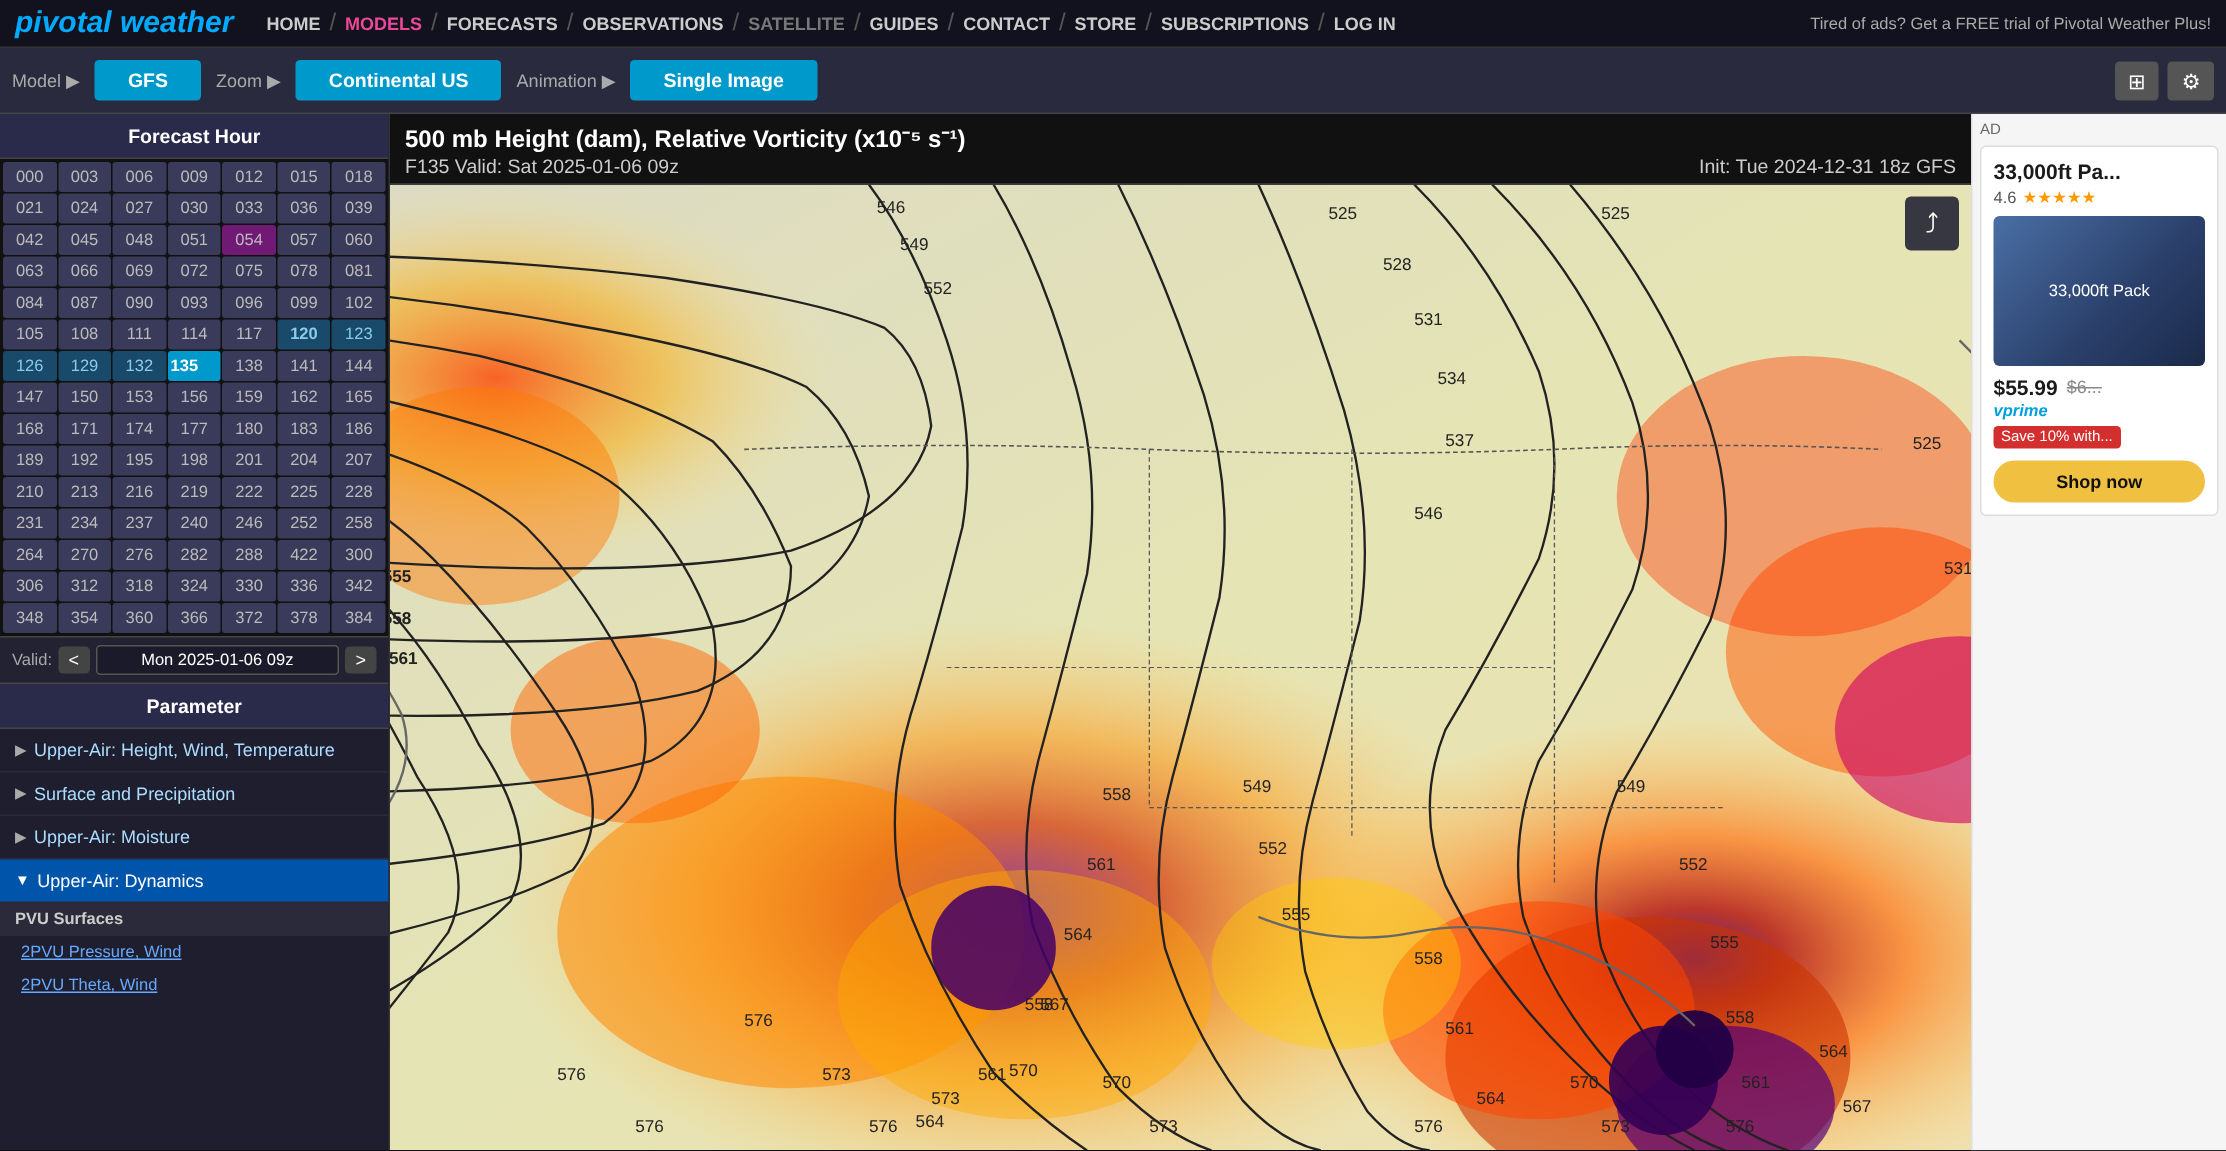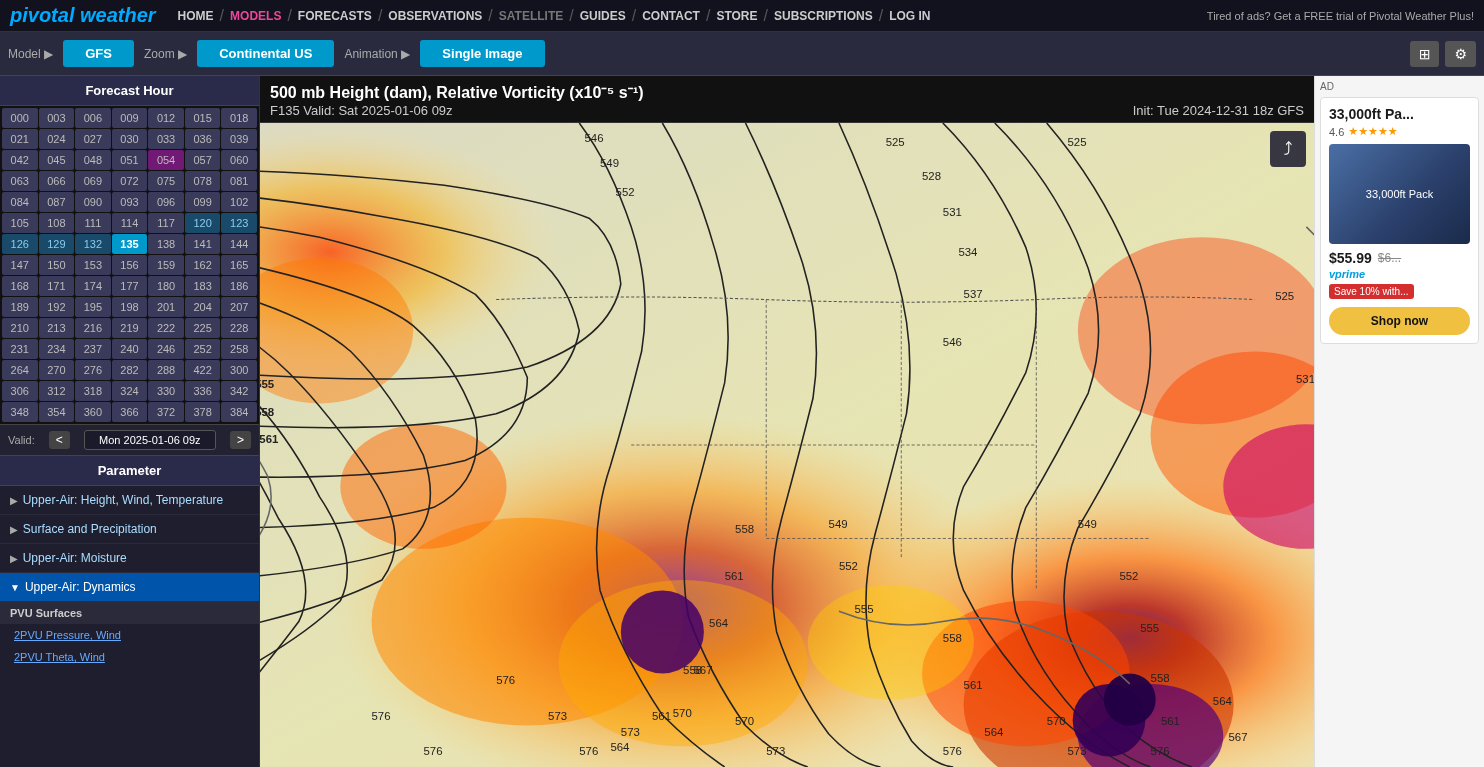--- a/index.html
+++ b/index.html
@@ -88,26 +88,26 @@
         <div style="background: rgb(58, 58, 90); color: rgb(187, 187, 187); font-size: 11px; text-align: center; padding: 4px 2px; cursor: pointer; border-radius: 2px; font-weight: normal;">090</div>
         <div style="background: rgb(58, 58, 90); color: rgb(187, 187, 187); font-size: 11px; text-align: center; padding: 4px 2px; cursor: pointer; border-radius: 2px; font-weight: normal;">093</div>
         <div style="background: rgb(58, 58, 90); color: rgb(187, 187, 187); font-size: 11px; text-align: center; padding: 4px 2px; cursor: pointer; border-radius: 2px; font-weight: normal;">096</div>
         <div style="background: rgb(58, 58, 90); color: rgb(187, 187, 187); font-size: 11px; text-align: center; padding: 4px 2px; cursor: pointer; border-radius: 2px; font-weight: normal;">099</div>
         <div style="background: rgb(58, 58, 90); color: rgb(187, 187, 187); font-size: 11px; text-align: center; padding: 4px 2px; cursor: pointer; border-radius: 2px; font-weight: normal;">102</div>
         <div style="background: rgb(58, 58, 90); color: rgb(187, 187, 187); font-size: 11px; text-align: center; padding: 4px 2px; cursor: pointer; border-radius: 2px; font-weight: normal;">105</div>
         <div style="background: rgb(58, 58, 90); color: rgb(187, 187, 187); font-size: 11px; text-align: center; padding: 4px 2px; cursor: pointer; border-radius: 2px; font-weight: normal;">108</div>
         <div style="background: rgb(58, 58, 90); color: rgb(187, 187, 187); font-size: 11px; text-align: center; padding: 4px 2px; cursor: pointer; border-radius: 2px; font-weight: normal;">111</div>
         <div style="background: rgb(58, 58, 90); color: rgb(187, 187, 187); font-size: 11px; text-align: center; padding: 4px 2px; cursor: pointer; border-radius: 2px; font-weight: normal;">114</div>
         <div style="background: rgb(58, 58, 90); color: rgb(187, 187, 187); font-size: 11px; text-align: center; padding: 4px 2px; cursor: pointer; border-radius: 2px; font-weight: normal;">117</div>
-        <div style="background: rgb(26, 74, 106); color: rgb(136, 204, 238); font-size: 11px; text-align: center; padding: 4px 2px; cursor: pointer; border-radius: 2px; font-weight: normal;">120</div>
+        <div style="background: rgb(26, 74, 106); color: rgb(136, 204, 238); font-size: 11px; text-align: center; padding: 4px 2px; cursor: pointer; border-radius: 2px; font-weight: bold;">120</div>
         <div style="background: rgb(26, 74, 106); color: rgb(136, 204, 238); font-size: 11px; text-align: center; padding: 4px 2px; cursor: pointer; border-radius: 2px; font-weight: normal;">123</div>
         <div style="background: rgb(26, 74, 106); color: rgb(136, 204, 238); font-size: 11px; text-align: center; padding: 4px 2px; cursor: pointer; border-radius: 2px; font-weight: normal;">126</div>
         <div style="background: rgb(26, 74, 106); color: rgb(136, 204, 238); font-size: 11px; text-align: center; padding: 4px 2px; cursor: pointer; border-radius: 2px; font-weight: normal;">129</div>
         <div style="background: rgb(26, 74, 106); color: rgb(136, 204, 238); font-size: 11px; text-align: center; padding: 4px 2px; cursor: pointer; border-radius: 2px; font-weight: normal;">132</div>
-        <div style="background: rgb(0, 153, 204); color: rgb(255, 255, 255); font-size: 11px; text-align: center; padding: 4px 2px; cursor: pointer; border-radius: 2px; font-weight: bold;">135</div>
+        <div style="background: rgb(0, 153, 204); color: rgb(255, 255, 255); font-size: 11px; padding: 4px 2px; cursor: pointer; border-radius: 2px; font-weight: bold;">135</div>
         <div style="background: rgb(58, 58, 90); color: rgb(187, 187, 187); font-size: 11px; text-align: center; padding: 4px 2px; cursor: pointer; border-radius: 2px; font-weight: normal;">138</div>
         <div style="background: rgb(58, 58, 90); color: rgb(187, 187, 187); font-size: 11px; text-align: center; padding: 4px 2px; cursor: pointer; border-radius: 2px; font-weight: normal;">141</div>
         <div style="background: rgb(58, 58, 90); color: rgb(187, 187, 187); font-size: 11px; text-align: center; padding: 4px 2px; cursor: pointer; border-radius: 2px; font-weight: normal;">144</div>
         <div style="background: rgb(58, 58, 90); color: rgb(187, 187, 187); font-size: 11px; text-align: center; padding: 4px 2px; cursor: pointer; border-radius: 2px; font-weight: normal;">147</div>
         <div style="background: rgb(58, 58, 90); color: rgb(187, 187, 187); font-size: 11px; text-align: center; padding: 4px 2px; cursor: pointer; border-radius: 2px; font-weight: normal;">150</div>
         <div style="background: rgb(58, 58, 90); color: rgb(187, 187, 187); font-size: 11px; text-align: center; padding: 4px 2px; cursor: pointer; border-radius: 2px; font-weight: normal;">153</div>
         <div style="background: rgb(58, 58, 90); color: rgb(187, 187, 187); font-size: 11px; text-align: center; padding: 4px 2px; cursor: pointer; border-radius: 2px; font-weight: normal;">156</div>
         <div style="background: rgb(58, 58, 90); color: rgb(187, 187, 187); font-size: 11px; text-align: center; padding: 4px 2px; cursor: pointer; border-radius: 2px; font-weight: normal;">159</div>
         <div style="background: rgb(58, 58, 90); color: rgb(187, 187, 187); font-size: 11px; text-align: center; padding: 4px 2px; cursor: pointer; border-radius: 2px; font-weight: normal;">162</div>
         <div style="background: rgb(58, 58, 90); color: rgb(187, 187, 187); font-size: 11px; text-align: center; padding: 4px 2px; cursor: pointer; border-radius: 2px; font-weight: normal;">165</div>
@@ -155,21 +155,21 @@
         <div style="background: rgb(58, 58, 90); color: rgb(187, 187, 187); font-size: 11px; text-align: center; padding: 4px 2px; cursor: pointer; border-radius: 2px; font-weight: normal;">342</div>
         <div style="background: rgb(58, 58, 90); color: rgb(187, 187, 187); font-size: 11px; text-align: center; padding: 4px 2px; cursor: pointer; border-radius: 2px; font-weight: normal;">348</div>
         <div style="background: rgb(58, 58, 90); color: rgb(187, 187, 187); font-size: 11px; text-align: center; padding: 4px 2px; cursor: pointer; border-radius: 2px; font-weight: normal;">354</div>
         <div style="background: rgb(58, 58, 90); color: rgb(187, 187, 187); font-size: 11px; text-align: center; padding: 4px 2px; cursor: pointer; border-radius: 2px; font-weight: normal;">360</div>
         <div style="background: rgb(58, 58, 90); color: rgb(187, 187, 187); font-size: 11px; text-align: center; padding: 4px 2px; cursor: pointer; border-radius: 2px; font-weight: normal;">366</div>
         <div style="background: rgb(58, 58, 90); color: rgb(187, 187, 187); font-size: 11px; text-align: center; padding: 4px 2px; cursor: pointer; border-radius: 2px; font-weight: normal;">372</div>
         <div style="background: rgb(58, 58, 90); color: rgb(187, 187, 187); font-size: 11px; text-align: center; padding: 4px 2px; cursor: pointer; border-radius: 2px; font-weight: normal;">378</div>
         <div style="background: rgb(58, 58, 90); color: rgb(187, 187, 187); font-size: 11px; text-align: center; padding: 4px 2px; cursor: pointer; border-radius: 2px; font-weight: normal;">384</div>
       </div>
 
-    <div style="display:flex;align-items:center;padding:5px 8px;gap:14px;background:#222233;border-top:1px solid #444;">
+    <div style="display:flex;align-items:center;padding:5px 8px;gap:4px;background:#222233;border-top:1px solid #444;">
       <span style="font-size:11px;color:#aaa;">Valid:</span>
       <button style="background:#444;color:#fff;border:none;padding:2px 7px;border-radius:3px;cursor:pointer;font-size:12px;">&lt;</button>
       <div style="background:#1a1a2a;color:#fff;border:1px solid #555;padding:3px 8px;font-size:11px;border-radius:3px;flex:1;text-align:center;">Mon 2025-01-06 09z</div>
       <button style="background:#444;color:#fff;border:none;padding:2px 7px;border-radius:3px;cursor:pointer;font-size:12px;">&gt;</button>
     </div>
 
     <div style="background:#2a2a4a;padding:7px 10px;font-size:13px;font-weight:bold;color:#fff;text-align:center;border-top:1px solid #444;border-bottom:1px solid #444;">Parameter</div>
 
     <div style="padding:7px 10px;font-size:12px;cursor:pointer;display:flex;align-items:center;gap:5px;border-bottom:1px solid #2a2a3a;color:#aaddff;">
       <span style="font-size:10px;color:#aaa;">▶</span>

